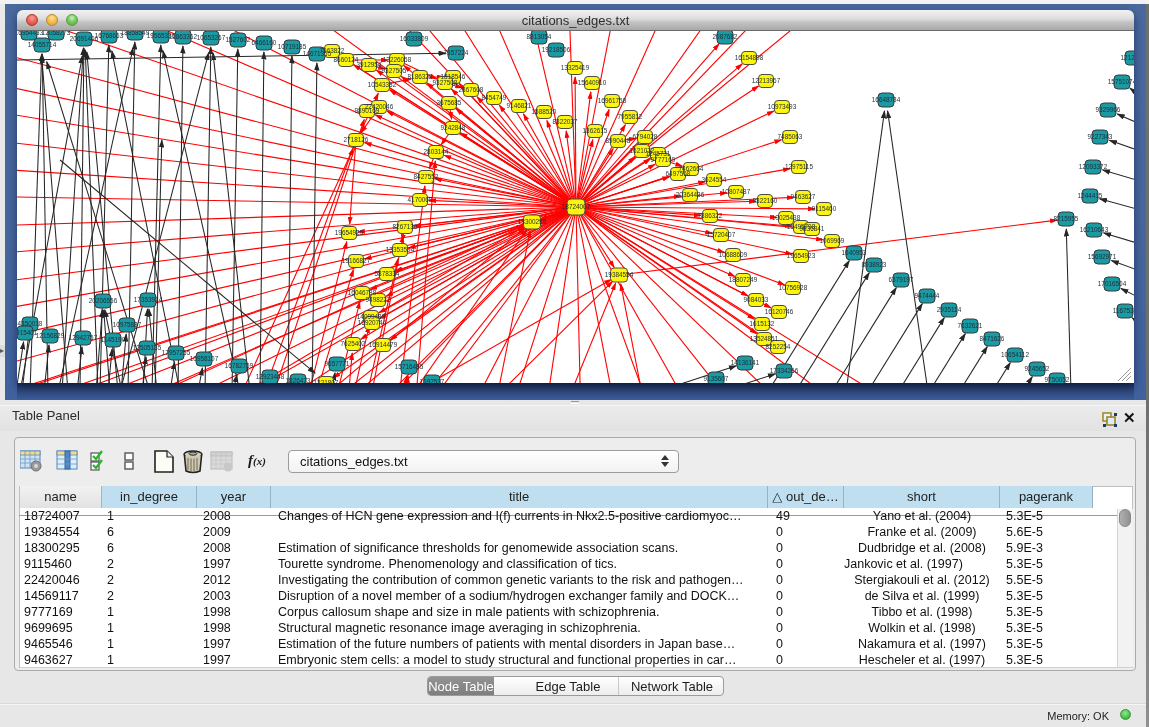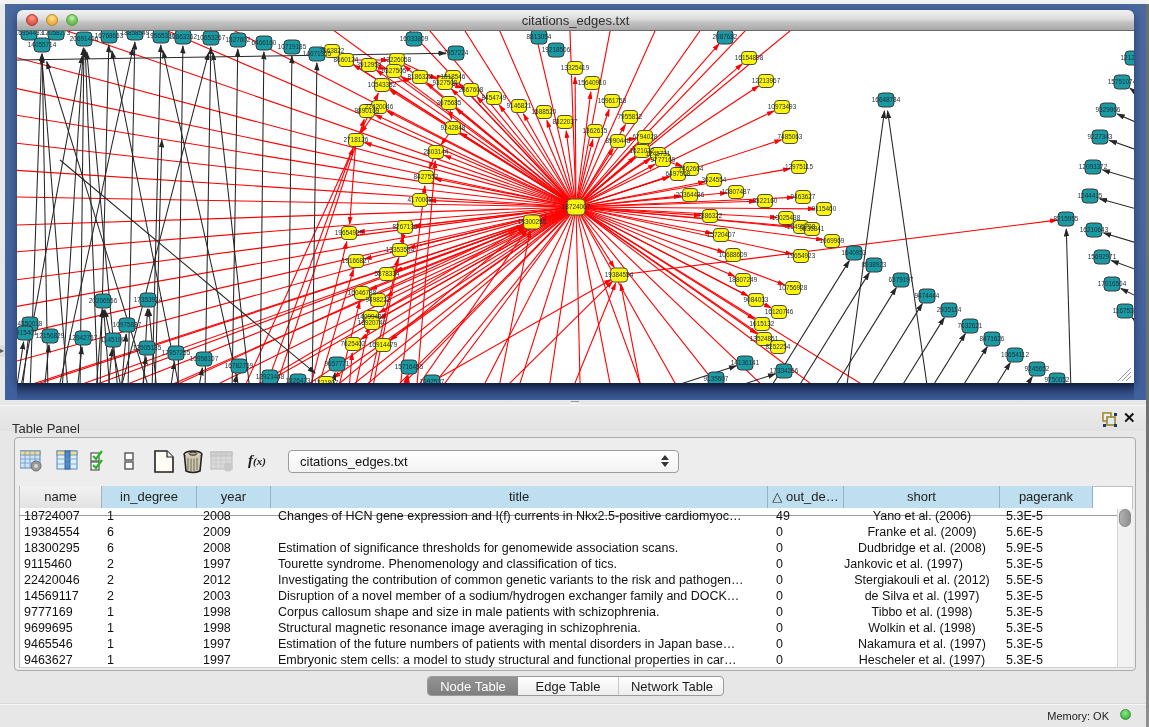--- a/index.html
+++ b/index.html
@@ -555,21 +555,21 @@
       <line x1="1118" y1="381" x2="1131" y2="368"></line>
       <line x1="1122" y1="381" x2="1131" y2="372"></line>
       <line x1="1126" y1="381" x2="1131" y2="376"></line>
     </g>
   </svg>
 
 <div class="abs" style="left:0;top:400px;width:1149px;height:327px;background:#e7e7e7"></div>
 <div class="abs" style="left:571px;top:401px;width:8px;height:3px;border-top:1px solid #9a9a9a;border-bottom:1px solid #fff"></div>
 
 <div class="abs" style="left:0;top:405px;width:1149px;height:26px;background:linear-gradient(180deg,#ebebeb,#e2e2e2);border-top:1px solid #f6f6f6">
- <div style="position:absolute;left:12px;top:15px;font-size:13px;color:#2b2b2b">Table Panel</div>
+ <div style="position:absolute;left:12px;top:2px;font-size:13px;color:#2b2b2b">Table Panel</div>
  <svg style="position:absolute;left:1102px;top:6px" width="16" height="16" viewBox="0 0 16 16">
    <rect x="1" y="1" width="8" height="8" fill="#e8f0fa" stroke="#a08c28" stroke-width="1.6"></rect>
    <rect x="5" y="5" width="8" height="8" fill="#dfeafa" stroke="#9a8826" stroke-width="1.6"></rect>
    <rect x="12" y="1" width="3" height="3" fill="#1d3a66"></rect>
       <rect x="1" y="12" width="3" height="3" fill="#1d3a66"></rect>
       <rect x="12" y="12" width="3" height="3" fill="#1d3a66"></rect>
  </svg>
  <div style="position:absolute;left:1123px;top:3px;font-size:15px;font-weight:bold;color:#111">✕</div>
 </div>
 
@@ -643,39 +643,39 @@
  <div class="hcell" style="left:749px;width:76px">△ out_de…</div>
  <div class="hcell" style="left:825px;width:156px">short</div>
  <div class="hcell" style="left:981px;width:93px">pagerank</div>
 </div>
 <div class="tr" style="top:508px">
     <span style="left:24px">18724007</span>
     <span style="left:107px">1</span>
     <span style="left:203px">2008</span>
     <span style="left:278px">Changes of HCN gene expression and I(f) currents in Nkx2.5-positive cardiomyoc…</span>
     <span style="left:776px">49</span>
-    <span style="left:844px;width:156px;text-align:center">Yano et al. (2006)</span>
+    <span style="left:844px;width:156px;text-align:center">Yano et al. (2004)</span>
     <span style="left:1006px">5.3E-5</span>
   </div>
 <div class="tr" style="top:524px">
     <span style="left:24px">19384554</span>
     <span style="left:107px">6</span>
     <span style="left:203px">2009</span>
     <span style="left:776px">0</span>
     <span style="left:844px;width:156px;text-align:center">Franke et al. (2009)</span>
     <span style="left:1006px">5.6E-5</span>
   </div>
 <div class="tr" style="top:540px">
     <span style="left:24px">18300295</span>
     <span style="left:107px">6</span>
     <span style="left:203px">2008</span>
     <span style="left:278px">Estimation of significance thresholds for genomewide association scans.</span>
     <span style="left:776px">0</span>
     <span style="left:844px;width:156px;text-align:center">Dudbridge et al. (2008)</span>
-    <span style="left:1006px">5.9E-5</span>
+    <span style="left:1006px">5.9E-3</span>
   </div>
 <div class="tr" style="top:556px">
     <span style="left:24px">9115460</span>
     <span style="left:107px">2</span>
     <span style="left:203px">1997</span>
     <span style="left:278px">Tourette syndrome. Phenomenology and classification of tics.</span>
     <span style="left:776px">0</span>
     <span style="left:844px;width:156px;text-align:left">Jankovic et al. (1997)</span>
     <span style="left:1006px">5.3E-5</span>
   </div>
@@ -687,21 +687,21 @@
     <span style="left:776px">0</span>
     <span style="left:844px;width:156px;text-align:center">Stergiakouli et al. (2012)</span>
     <span style="left:1006px">5.5E-5</span>
   </div>
 <div class="tr" style="top:588px">
     <span style="left:24px">14569117</span>
     <span style="left:107px">2</span>
     <span style="left:203px">2003</span>
     <span style="left:278px">Disruption of a novel member of a sodium/hydrogen exchanger family and DOCK…</span>
     <span style="left:776px">0</span>
-    <span style="left:844px;width:156px;text-align:center">de Silva et al. (1997)</span>
+    <span style="left:844px;width:156px;text-align:center">de Silva et al. (1999)</span>
     <span style="left:1006px">5.3E-5</span>
   </div>
 <div class="tr" style="top:604px">
     <span style="left:24px">9777169</span>
     <span style="left:107px">1</span>
     <span style="left:203px">1998</span>
     <span style="left:278px">Corpus callosum shape and size in male patients with schizophrenia.</span>
     <span style="left:776px">0</span>
     <span style="left:844px;width:156px;text-align:center">Tibbo et al. (1998)</span>
     <span style="left:1006px">5.3E-5</span>
@@ -731,21 +731,21 @@
     <span style="left:278px">Embryonic stem cells: a model to study structural and functional properties in car…</span>
     <span style="left:776px">0</span>
     <span style="left:844px;width:156px;text-align:center">Hescheler et al. (1997)</span>
     <span style="left:1006px">5.3E-5</span>
   </div>
 
 <div class="abs" style="left:1117px;top:509px;width:16px;height:158px;background:#f2f2f2;border-left:1px solid #d5d5d5"></div>
 <div class="abs" style="left:1119px;top:509px;width:12px;height:18px;background:linear-gradient(90deg,#b0b0b0,#909090);border:1px solid #878787;border-radius:6px"></div>
 
 <div class="abs" style="left:427px;top:676px;width:297px;height:20px;border:1px solid #9b9b9b;border-radius:4px;background:linear-gradient(180deg,#ffffff,#ededed);overflow:hidden">
- <div style="position:absolute;left:0;top:0;width:90px;height:20px;background:linear-gradient(180deg,#939393,#7c7c7c);color:#fff;text-align:center;font-size:13px;line-height:19px">Node Table</div>
+ <div style="position:absolute;left:0;top:0;width:66px;height:20px;background:linear-gradient(180deg,#939393,#7c7c7c);color:#fff;text-align:center;font-size:13px;line-height:19px">Node Table</div>
  <div style="position:absolute;left:90px;top:0;width:101px;height:20px;color:#1d1d1d;text-align:center;font-size:13px;line-height:19px;border-right:1px solid #c9c9c9">Edge Table</div>
  <div style="position:absolute;left:191px;top:0;width:106px;height:20px;color:#1d1d1d;text-align:center;font-size:13px;line-height:19px">Network Table</div>
 </div>
 
 <div class="abs" style="left:0;top:703px;width:1149px;height:1px;background:#d9d9d9"></div>
 <div class="abs" style="left:0;top:704px;width:1149px;height:1px;background:#f6f6f6"></div>
 <div class="abs" style="right:40px;top:710px;font-size:11px;color:#222">Memory: OK</div>
 <div class="abs" style="left:1146px;top:400px;width:3px;height:327px;background:linear-gradient(180deg,#6f6f6f 0%,#7a7a7a 50%,#909090 100%)"></div>
 <div class="abs" style="left:1120px;top:709px;width:11px;height:11px;border-radius:50%;background:radial-gradient(circle at 45% 35%,#8fe98f,#3dbb3d 70%,#2a9a2a);border:1px solid #3f8f3f"></div>
 

